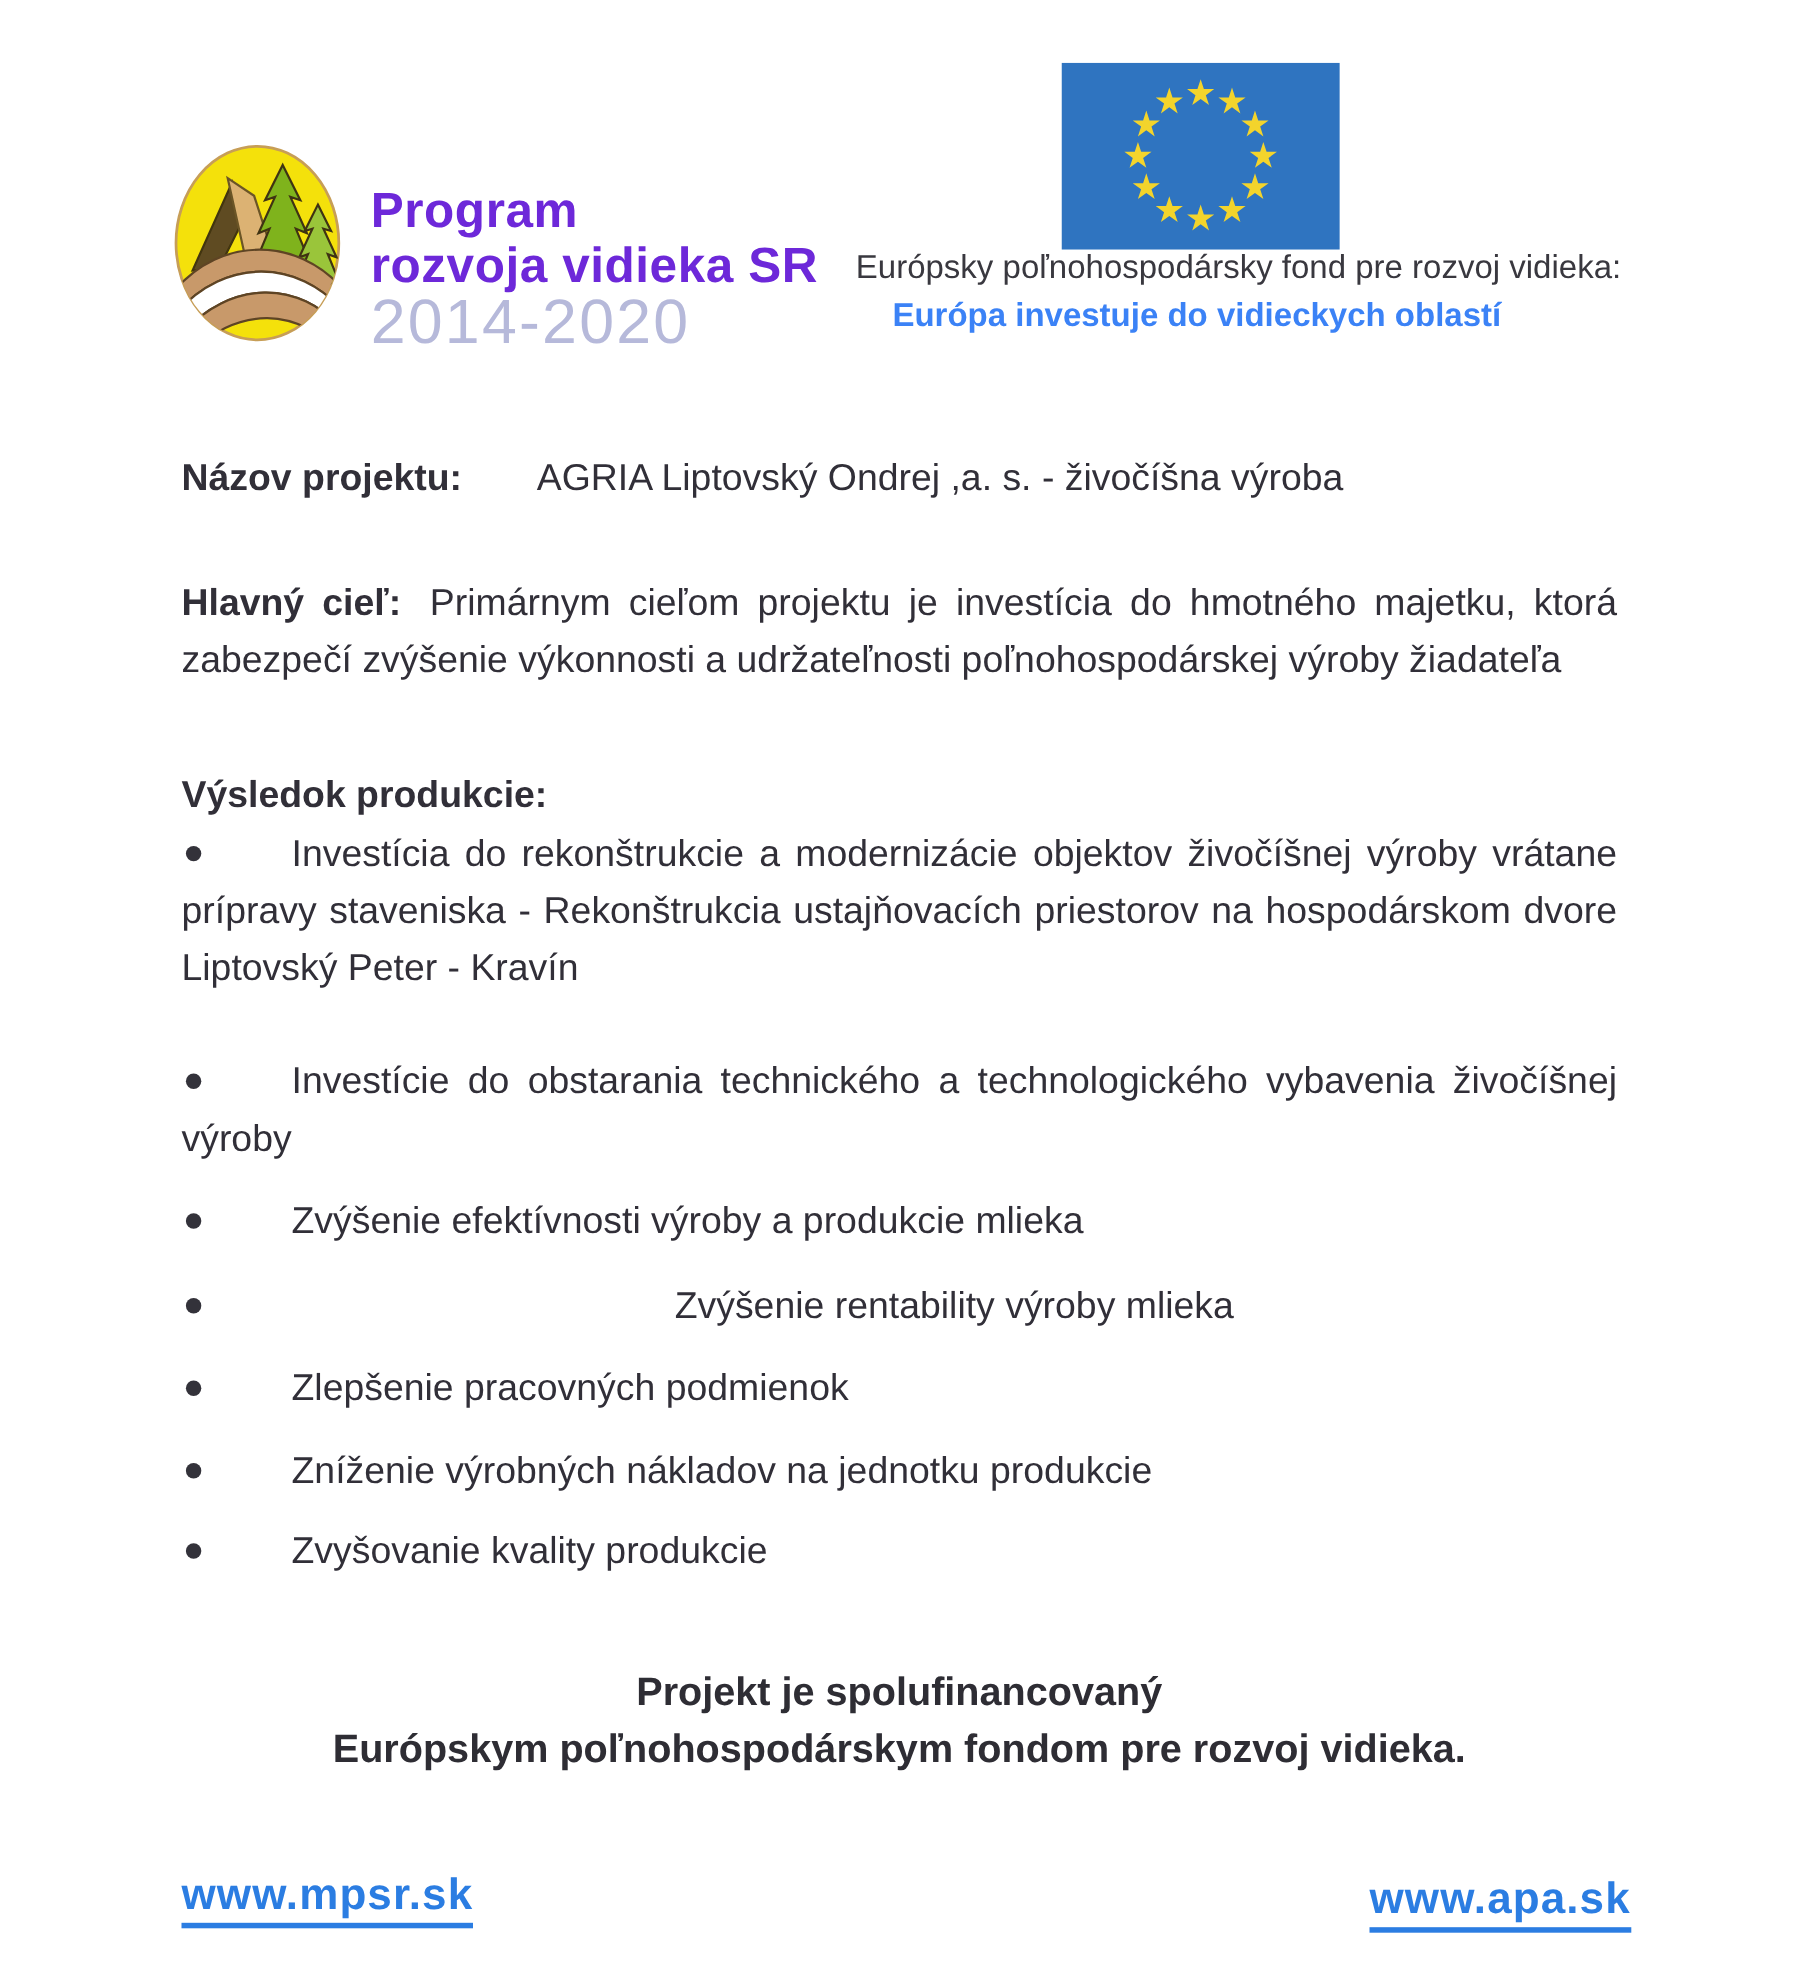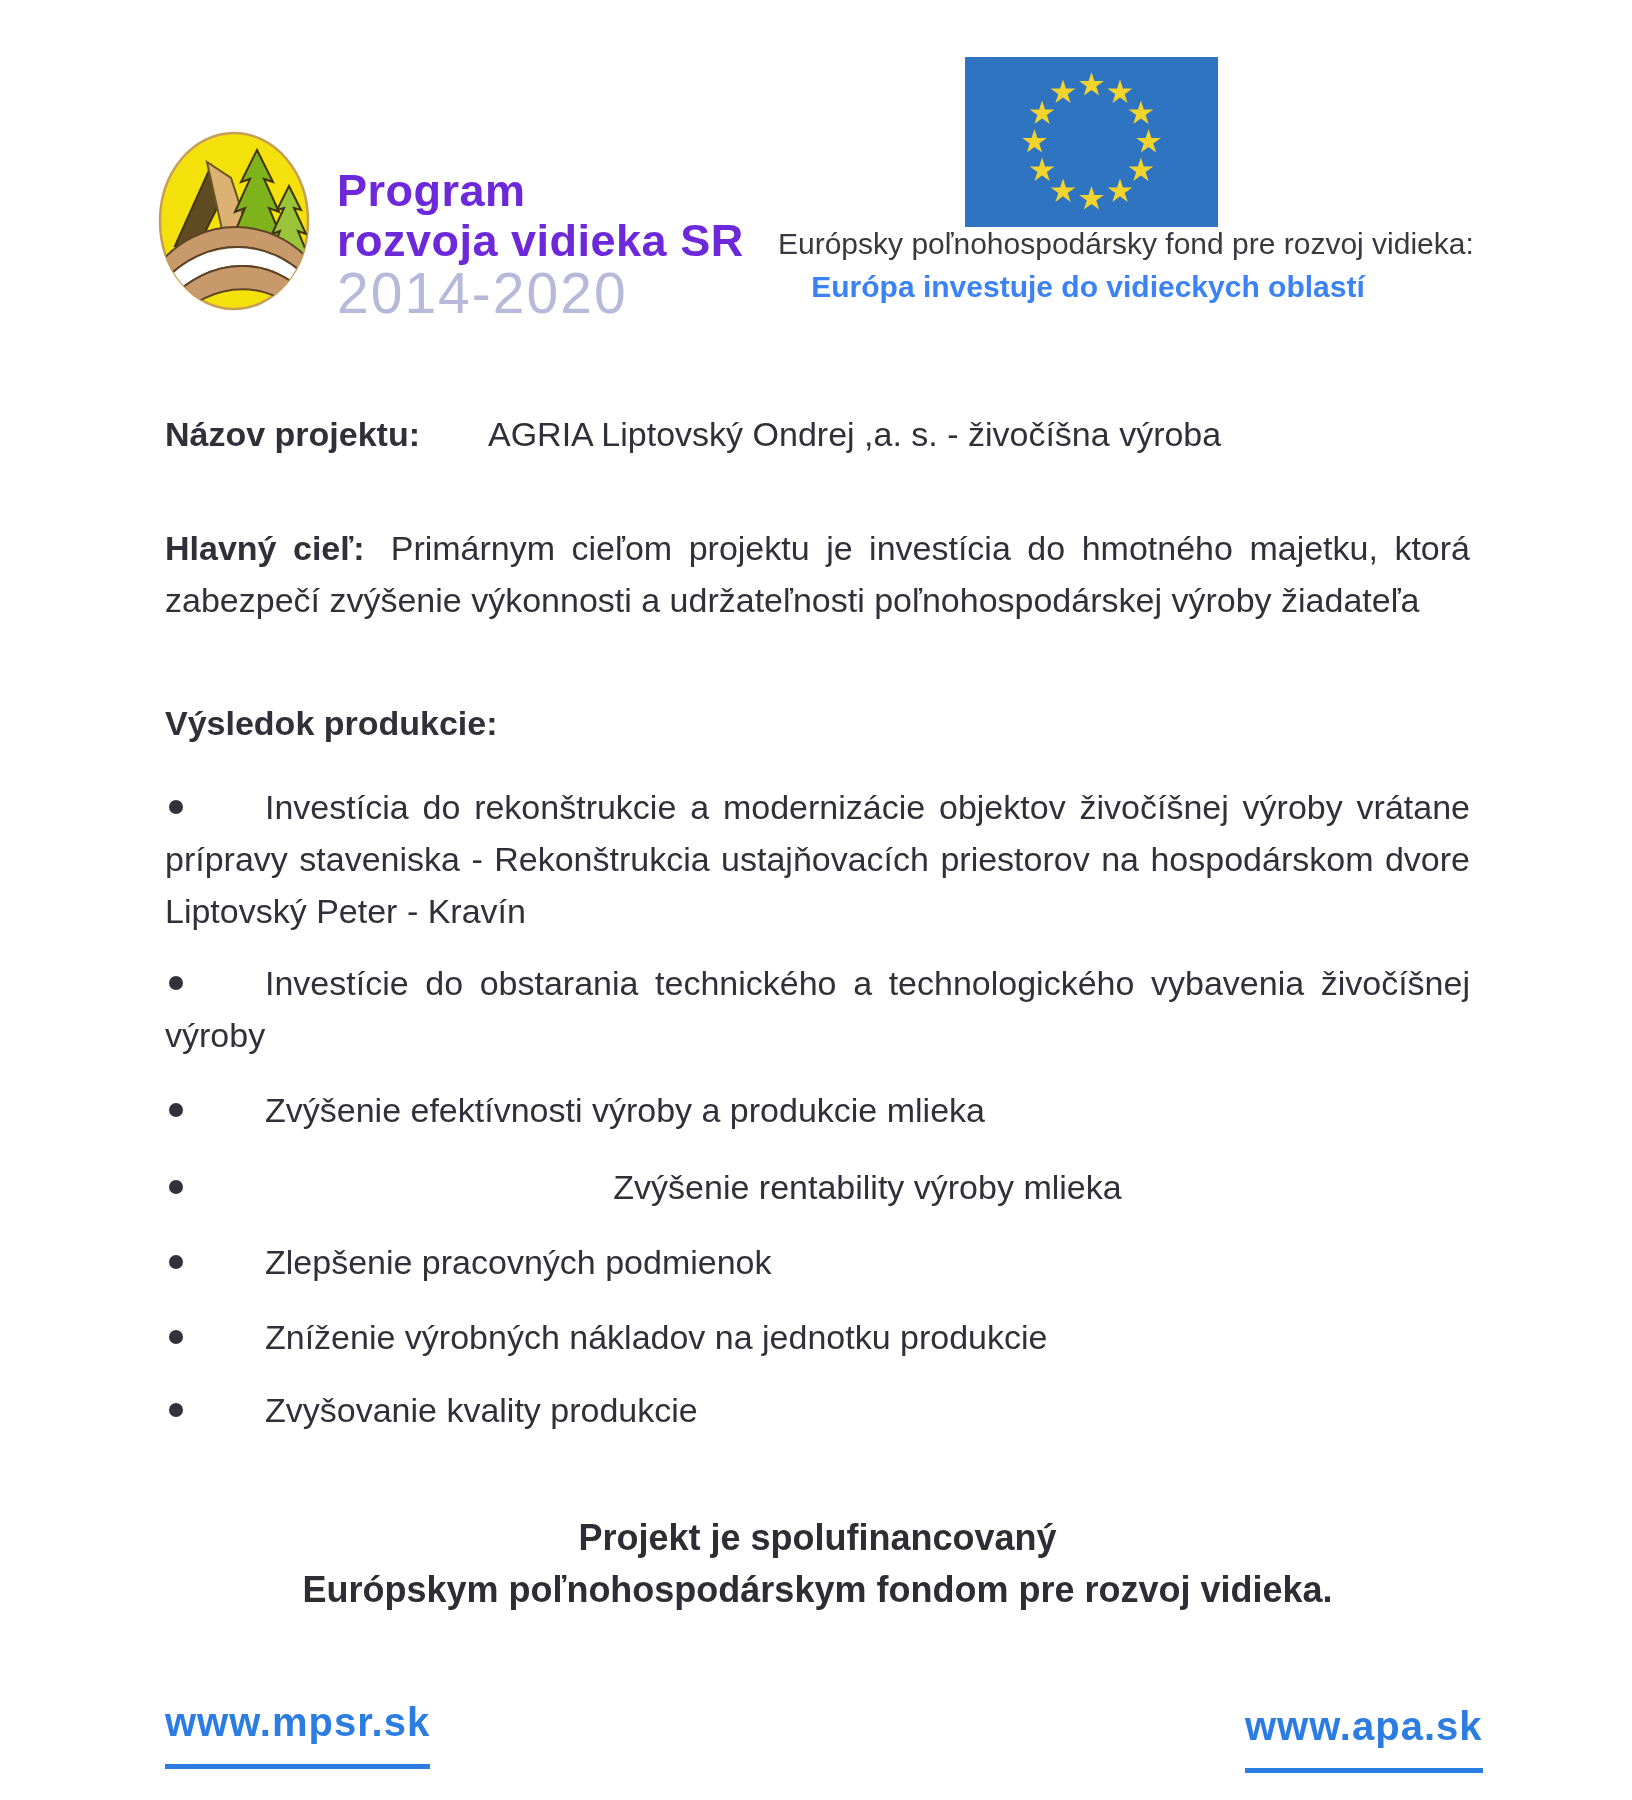--- a/index.html
+++ b/index.html
@@ -26,33 +26,33 @@
   .name-row .lbl{font-weight:bold;display:inline-block;min-width:323px;}
   .goal{left:165px;top:522px;width:1305px;font-size:34px;line-height:52px;text-align:justify;}
   .goal .lbl{font-weight:bold;margin-right:26px;}
   .results-h{left:165px;top:704px;font-size:34px;font-weight:bold;}
 
   .bullet{left:165px;width:1305px;font-size:34px;line-height:52px;text-indent:100px;}
   .bullet .dot{
     position:absolute;left:4px;top:19px;width:14px;height:14px;border-radius:50%;
     background:#33323a;text-indent:0;
   }
-  .b1{top:781px;text-align:justify;}
+  .b1{top:750px;text-align:justify;}
   .b2{top:957px;text-align:justify;}
   .b3{top:1084px;}
   .b4{top:1161px;text-align:center;}
   .b5{top:1236px;}
   .b6{top:1311px;}
   .b7{top:1384px;}
 
   .cofin{left:165px;top:1512px;width:1305px;text-align:center;
          font-size:36px;font-weight:bold;line-height:52px;color:#2e2d34;}
 
   .link{font-size:40px;font-weight:bold;color:#2b7de2;text-decoration:none;
-        border-bottom:5px solid #2b7de2;padding-bottom:19px;letter-spacing:1px;}
+        border-bottom:5px solid #2b7de2;padding-bottom:3px;letter-spacing:1px;}
   .link-left{left:165px;top:1700px;}
   .link-right{left:1245px;top:1704px;}
 </style>
 </head>
 <body>
 
 <div class="abs prv-logo">
   <svg width="155" height="182" viewBox="0 0 155 182">
     <defs>
       <clipPath id="logoclip">

